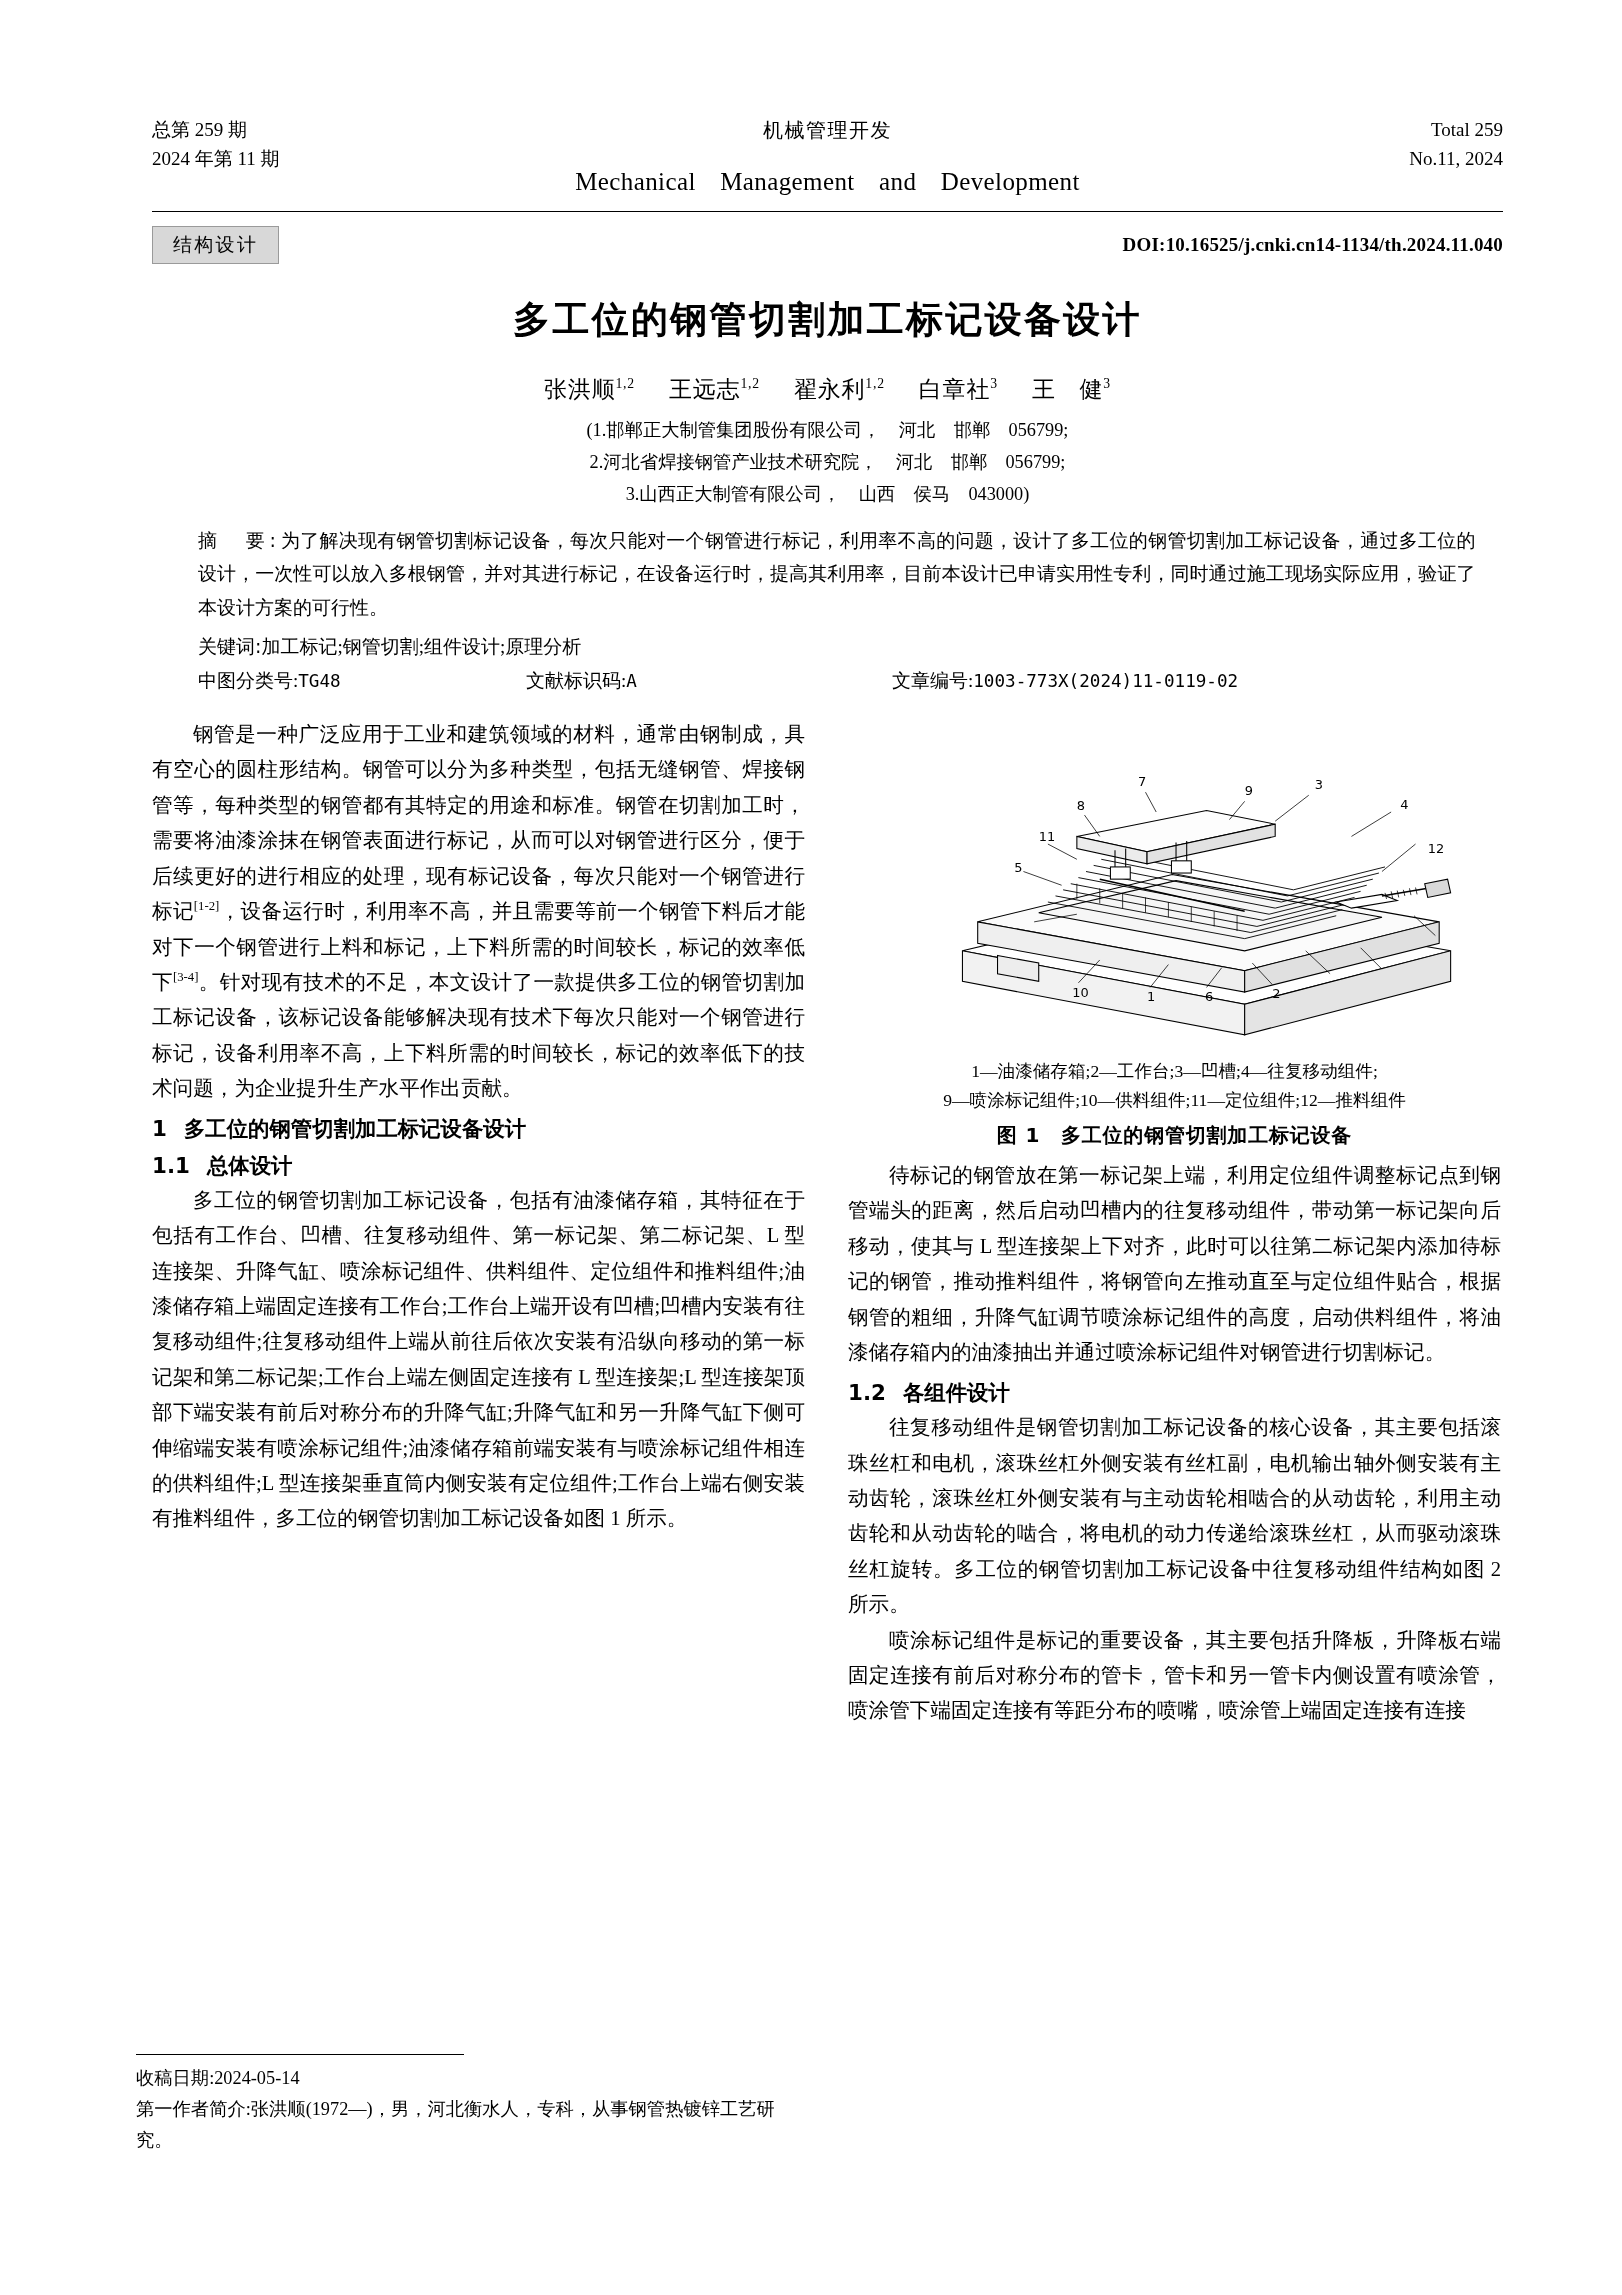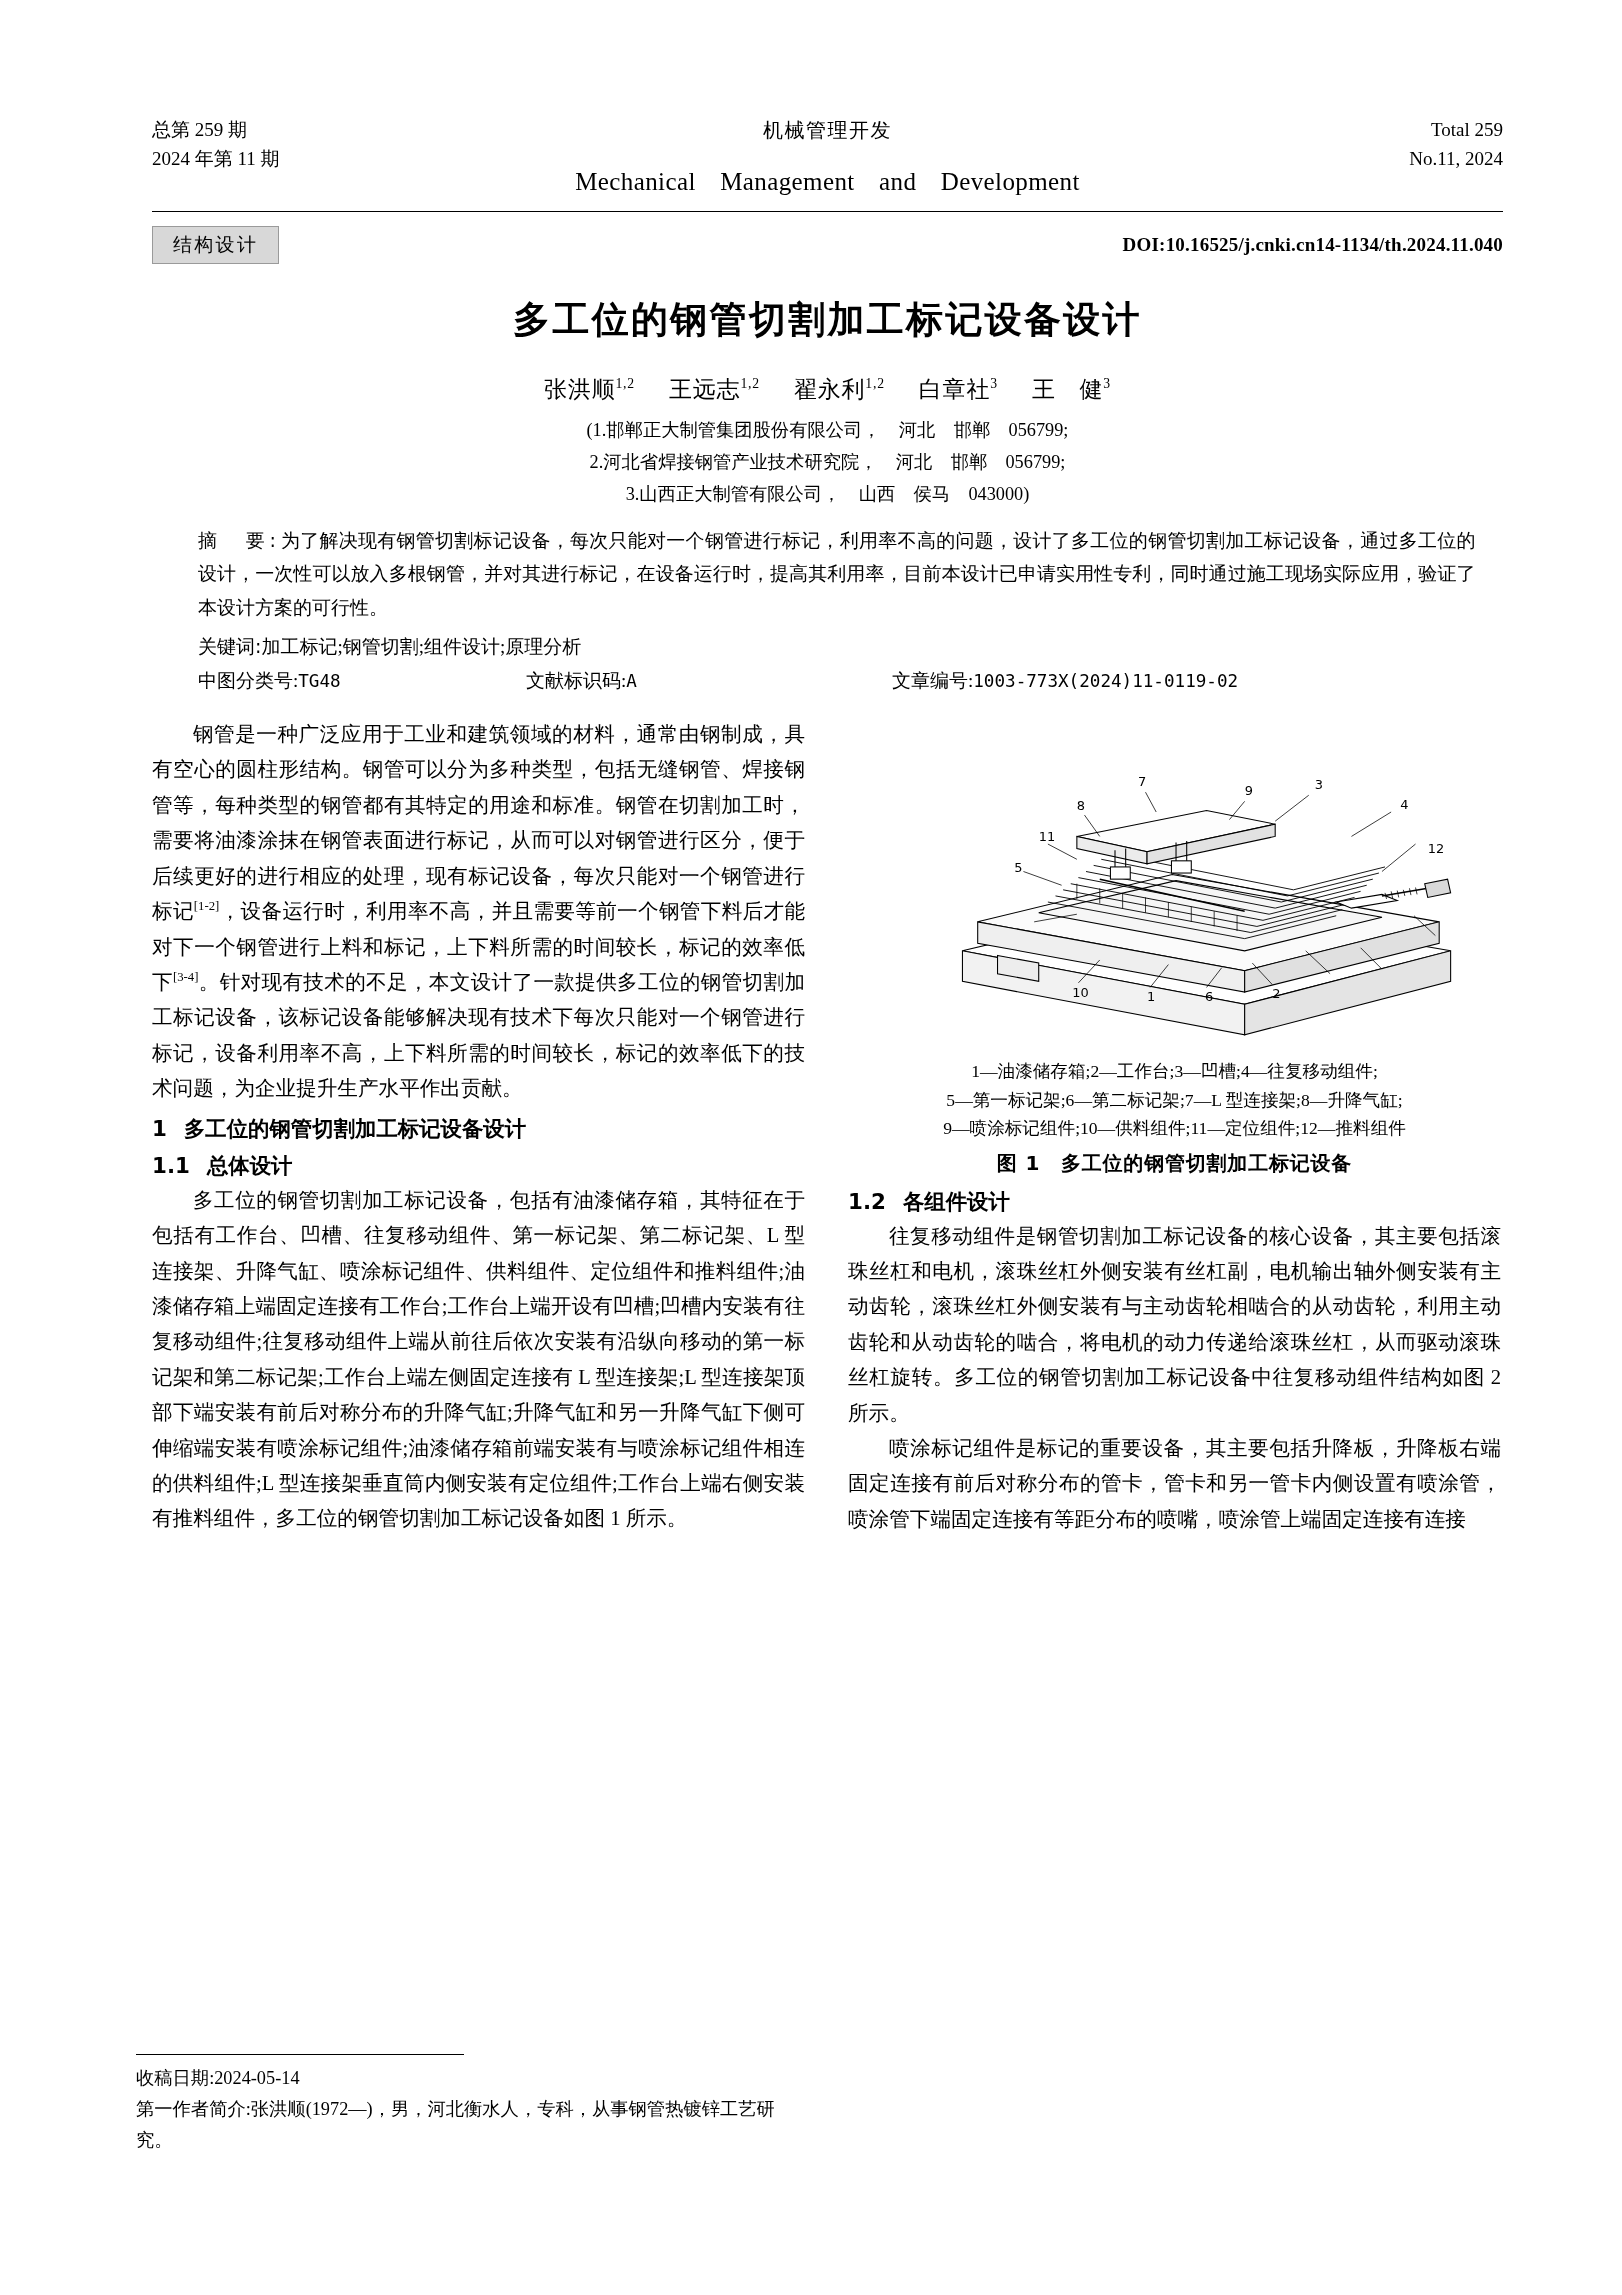--- a/index.html
+++ b/index.html
@@ -372,26 +372,26 @@
                 <text x="760" y="172">12</text>
                 <text x="294" y="360">10</text>
                 <text x="392" y="366">1</text>
                 <text x="468" y="366">6</text>
                 <text x="556" y="362">2</text>
               </g>
             </svg>
           </div>
           <div class="fig-legend">
             <div>1—油漆储存箱;2—工作台;3—凹槽;4—往复移动组件;</div>
-            <div>5—第一标记架;6—第二标记架;7—L 型连接架;8—升降气缸;</div>
             <div>9—喷涂标记组件;10—供料组件;11—定位组件;12—推料组件</div>
           </div>
           <div class="fig-cap">图 1　多工位的钢管切割加工标记设备</div>
         </div>
 
+        <p class="ind">待标记的钢管放在第一标记架上端，利用定位组件调整标记点到钢管端头的距离，然后启动凹槽内的往复移动组件，带动第一标记架向后移动，使其与 L 型连接架上下对齐，此时可以往第二标记架内添加待标记的钢管，推动推料组件，将钢管向左推动直至与定位组件贴合，根据钢管的粗细，升降气缸调节喷涂标记组件的高度，启动供料组件，将油漆储存箱内的油漆抽出并通过喷涂标记组件对钢管进行切割标记。</p>
 
         <div class="sec-h"><span class="num">1.2</span><span>各组件设计</span></div>
         <p class="ind">往复移动组件是钢管切割加工标记设备的核心设备，其主要包括滚珠丝杠和电机，滚珠丝杠外侧安装有丝杠副，电机输出轴外侧安装有主动齿轮，滚珠丝杠外侧安装有与主动齿轮相啮合的从动齿轮，利用主动齿轮和从动齿轮的啮合，将电机的动力传递给滚珠丝杠，从而驱动滚珠丝杠旋转。多工位的钢管切割加工标记设备中往复移动组件结构如图 2 所示。</p>
         <p class="ind">喷涂标记组件是标记的重要设备，其主要包括升降板，升降板右端固定连接有前后对称分布的管卡，管卡和另一管卡内侧设置有喷涂管，喷涂管下端固定连接有等距分布的喷嘴，喷涂管上端固定连接有连接</p>
       </div>
     </div>
   </div>
 
   <div class="footnotes">
     <div class="foot-rule"></div>

